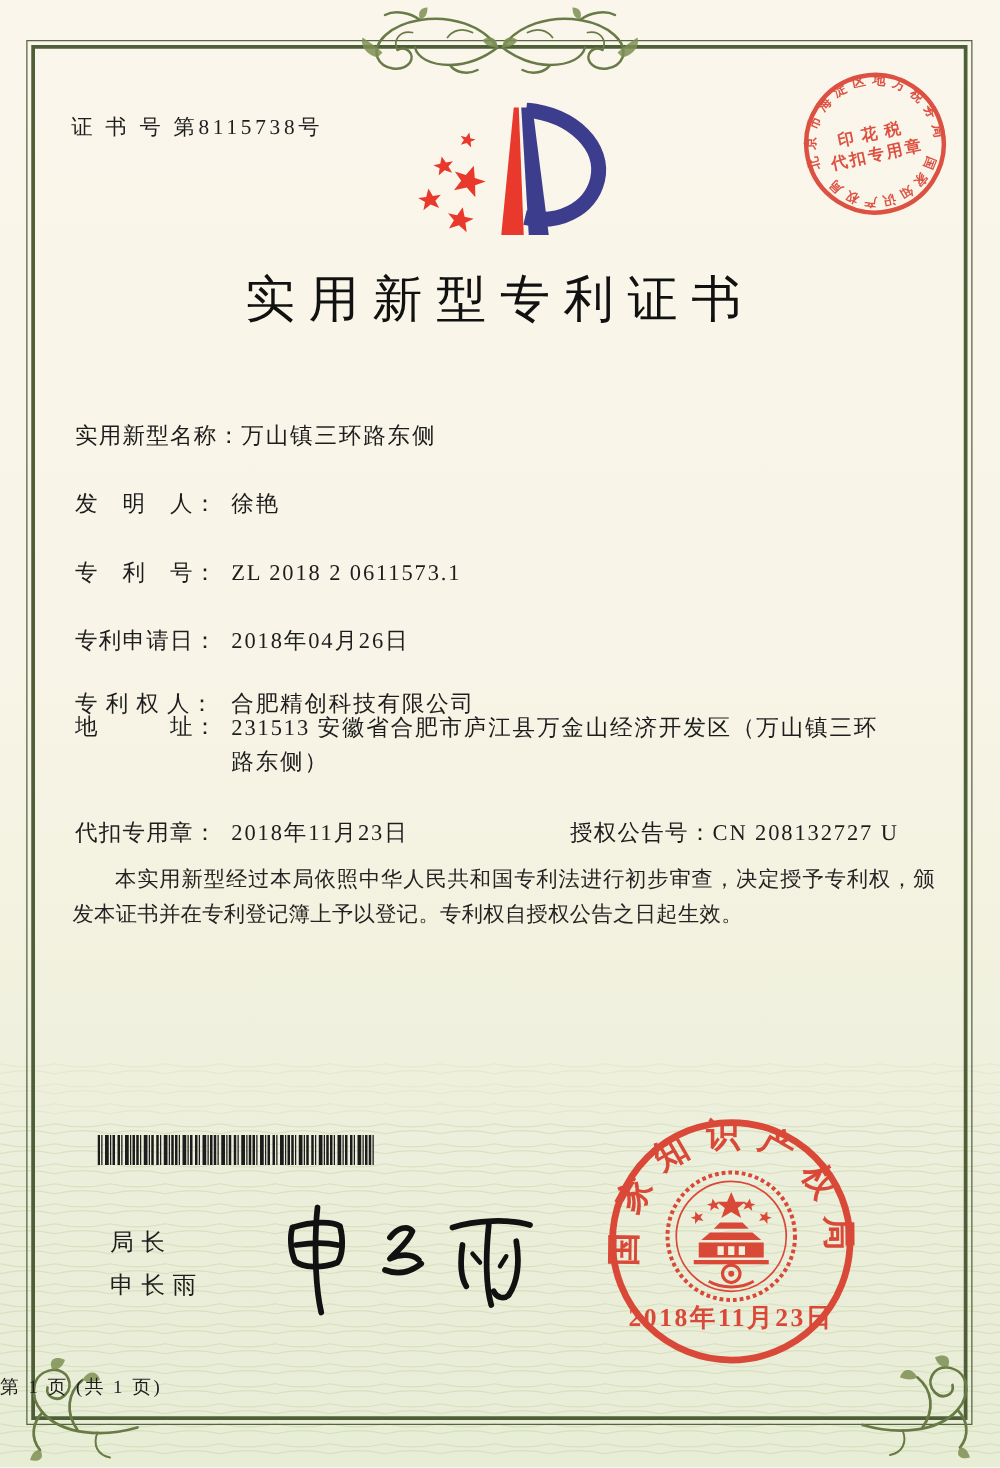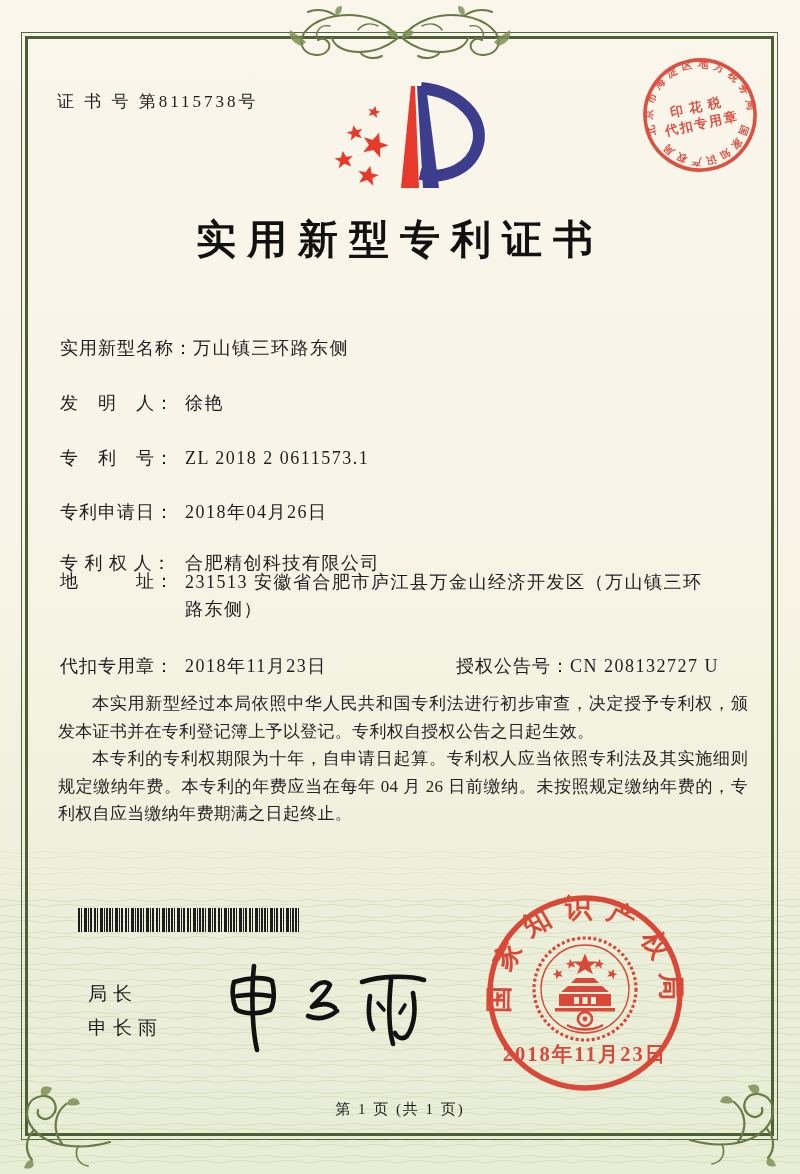--- a/index.html
+++ b/index.html
@@ -5,32 +5,32 @@
   html,body{margin:0;padding:0}
   body{width:800px;height:1174px;position:relative;overflow:hidden;
        font-family:"Liberation Serif","DejaVu Serif",serif;color:#1d1d1d;
        background:linear-gradient(180deg,#faf6eb 0%,#f8f4e7 45%,#f3f2e0 62%,#ecefdb 78%,#e8edd6 100%)}
   .abs{position:absolute}
   #waves{left:0;top:846px;z-index:0;pointer-events:none}
   .frame{left:25px;top:36px;width:743px;height:1094px;border:3px solid #4e5f38;
          outline:1px solid #55653d;outline-offset:3px;z-index:1}
   .orn{z-index:2;pointer-events:none}
   .certno{left:57px;top:90px;font-size:17px;letter-spacing:3px;z-index:3}
-  .title{left:0;top:212px;width:800px;text-align:center;font-size:40px;font-weight:bold;
+  .title{left:0;top:212px;width:800px;text-align:center;font-size:40px;font-weight:normal;
          letter-spacing:11px;z-index:3;color:#111}
   .row{position:absolute;left:60px;font-size:18px;letter-spacing:1px;white-space:nowrap;z-index:3}
   .row .lbl{display:inline-block;min-width:125px;white-space:pre}
   .row .val{letter-spacing:1.5px}
   .addr .val{display:inline-block;white-space:normal;width:525px;vertical-align:top;line-height:27px}
   .g2{position:absolute;left:396px;top:0;white-space:nowrap}
   .paras{left:58px;top:690px;width:690px;z-index:3}
   .paras p{margin:0;font-size:17px;line-height:27.5px;text-align:justify;text-indent:2em;
            letter-spacing:0.3px;color:#232323}
   .issuer{left:88px;font-size:19px;letter-spacing:6px;z-index:3}
-  .footer{left:0;top:1100px;width:800px;text-align:center;font-size:15px;letter-spacing:2px;z-index:3}
+  .footer{left:0;top:1100px;width:800px;font-size:15px;letter-spacing:2px;z-index:3}
   svg text{font-family:"Liberation Serif","DejaVu Serif",serif}
   .z4{z-index:4}
 </style>
 </head>
 <body>
 
 <svg id="waves" class="abs" width="800" height="328">
     <path d="M0,5 q22,5 44,0 q22,5 44,0 q22,5 44,0 q22,5 44,0 q22,5 44,0 q22,5 44,0 q22,5 44,0 q22,5 44,0 q22,5 44,0 q22,5 44,0 q22,5 44,0 q22,5 44,0 q22,5 44,0 q22,5 44,0 q22,5 44,0 q22,5 44,0 q22,5 44,0 q22,5 44,0 q22,5 44,0" fill="none" stroke="#c8d5aa" stroke-width="1" opacity="0.25"></path>
     <path d="M0,13 q22,-5 44,0 q22,-5 44,0 q22,-5 44,0 q22,-5 44,0 q22,-5 44,0 q22,-5 44,0 q22,-5 44,0 q22,-5 44,0 q22,-5 44,0 q22,-5 44,0 q22,-5 44,0 q22,-5 44,0 q22,-5 44,0 q22,-5 44,0 q22,-5 44,0 q22,-5 44,0 q22,-5 44,0 q22,-5 44,0 q22,-5 44,0" fill="none" stroke="#c8d5aa" stroke-width="1" opacity="0.25"></path>
     <path d="M0,21 q22,5 44,0 q22,5 44,0 q22,5 44,0 q22,5 44,0 q22,5 44,0 q22,5 44,0 q22,5 44,0 q22,5 44,0 q22,5 44,0 q22,5 44,0 q22,5 44,0 q22,5 44,0 q22,5 44,0 q22,5 44,0 q22,5 44,0 q22,5 44,0 q22,5 44,0 q22,5 44,0 q22,5 44,0" fill="none" stroke="#c8d5aa" stroke-width="1" opacity="0.25"></path>
@@ -194,21 +194,20 @@
 </div>
 <div class="row" style="top:654px">
   <span class="lbl">代扣专用章：</span><span class="val">2018年11月23日</span>
   <span class="g2">
     <span class="lbl" style="min-width:0">授权公告号：</span><span class="val">CN 208132727 U</span>
   </span>
 </div>
 
 <div class="abs paras">
   <p>本实用新型经过本局依照中华人民共和国专利法进行初步审查，决定授予专利权，颁发本证书并在专利登记簿上予以登记。专利权自授权公告之日起生效。</p>
-  <p>本专利的专利权期限为十年，自申请日起算。专利权人应当依照专利法及其实施细则规定缴纳年费。本专利的年费应当在每年 04 月 26 日前缴纳。未按照规定缴纳年费的，专利权自应当缴纳年费期满之日起终止。</p>
 </div>
 
 <svg class="abs" style="left:78px;top:908px;z-index:3" width="226" height="24">
     <rect x="0" y="0" width="2" height="24" fill="#1c1c1c"></rect>
     <rect x="3" y="0" width="1" height="24" fill="#1c1c1c"></rect>
     <rect x="6" y="0" width="3" height="24" fill="#1c1c1c"></rect>
     <rect x="10" y="0" width="1" height="24" fill="#1c1c1c"></rect>
     <rect x="12" y="0" width="2" height="24" fill="#1c1c1c"></rect>
     <rect x="16" y="0" width="2" height="24" fill="#1c1c1c"></rect>
     <rect x="19" y="0" width="1" height="24" fill="#1c1c1c"></rect>

